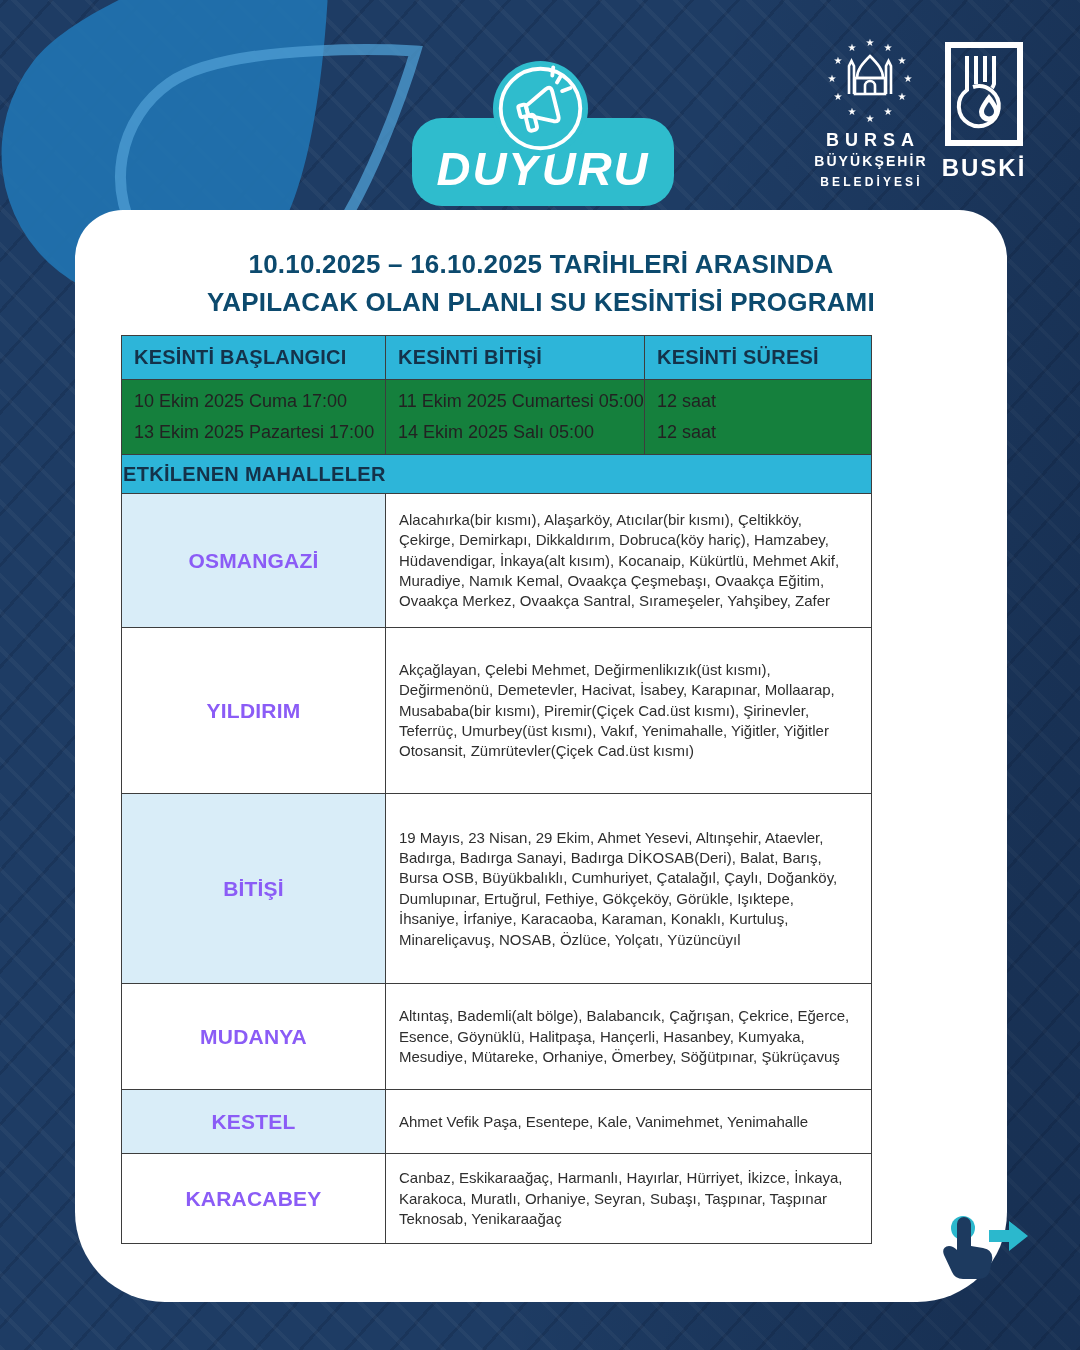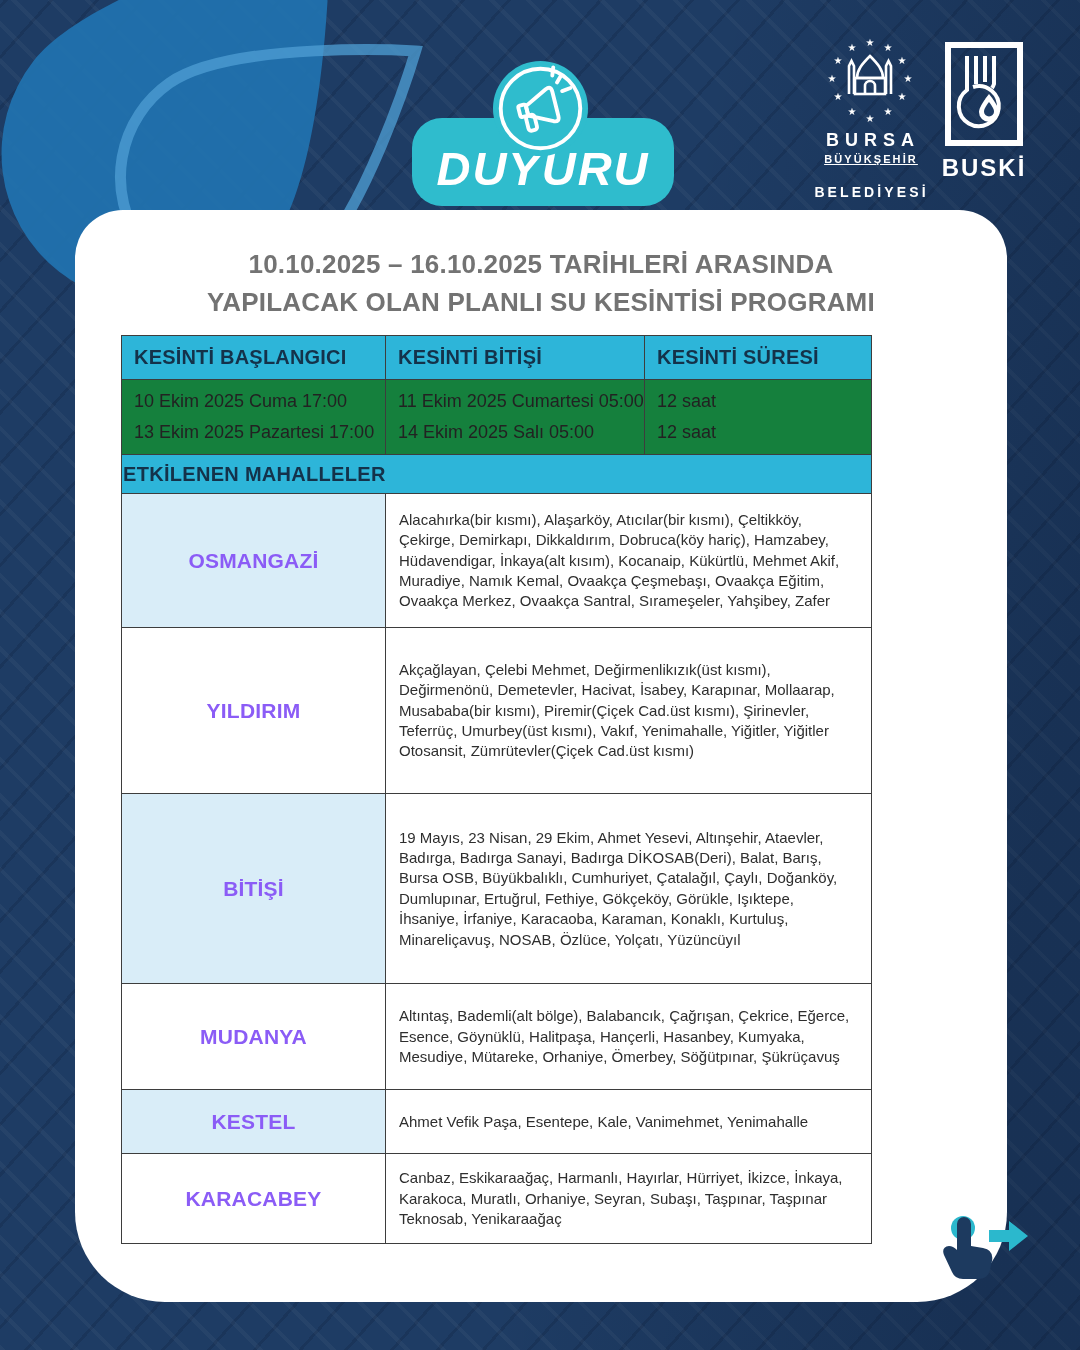--- a/index.html
+++ b/index.html
@@ -11,37 +11,37 @@
       repeating-linear-gradient(45deg, rgba(255,255,255,.035) 0 4px, rgba(255,255,255,0) 4px 26px),
       repeating-linear-gradient(-48deg, rgba(6,16,38,.16) 0 3px, rgba(6,16,38,0) 3px 34px),
       #1e3c64;
   }
   
   .drop-decor{position:absolute;left:-40px;top:-70px;width:520px;height:430px;pointer-events:none;}
   
   .bursa-logo{position:absolute;left:806px;top:36px;width:128px;text-align:center;color:#fff;}
   .bursa-crest{display:block;margin:0 auto;}
   .bursa-l1{font-size:18px;font-weight:bold;letter-spacing:6px;margin-top:2px;padding-left:6px;}
-  .bursa-l2{font-size:11px;font-weight:bold;letter-spacing:2.1px;margin-top:2px;padding-left:2px;text-decoration:underline;}
-  .bursa-l3{font-size:14px;font-weight:bold;letter-spacing:3.1px;margin-top:19px;padding-left:3px;}
+  .bursa-l2{font-size:14px;font-weight:bold;letter-spacing:2.1px;margin-top:2px;padding-left:2px;}
+  .bursa-l3{font-size:12px;font-weight:bold;letter-spacing:3.1px;margin-top:6px;padding-left:3px;}
   .buski-logo{position:absolute;left:938px;top:42px;width:92px;text-align:center;color:#fff;}
   .buski-label{font-size:24px;font-weight:bold;letter-spacing:2px;margin-top:4px;}
   
   .megacircle{position:absolute;left:492px;top:60px;width:97px;height:97px;z-index:3;}
   .duyuru-badge{
     position:absolute;left:412px;top:118px;width:262px;height:88px;z-index:2;
     background:#2fbccd;border-radius:30px;display:flex;align-items:flex-end;justify-content:center;
   }
   .duyuru-badge span{color:#fff;font-weight:bold;font-size:47px;letter-spacing:2px;line-height:1;padding-bottom:14px;font-style:italic;}
   
   .card{
     position:absolute;left:75px;top:210px;width:932px;height:1092px;background:#fff;
     border-radius:48px 48px 90px 90px;
   }
-  .title{margin:36px 40px 0 40px;text-align:center;color:#737373;font-weight:bold;
+  .title{margin:36px 40px 0 40px;text-align:center;color:#0c4a6e;font-weight:bold;
     font-size:26px;line-height:1.45;letter-spacing:.2px;}
   .title div{white-space:nowrap;}
   table.sched{border-collapse:collapse;margin:14px 0 0 46px;width:750px;table-layout:fixed;}
   table.sched td{border:1.6px solid #3d3d3d;vertical-align:middle;}
   .col1{width:264px;} .col2{width:259px;} .col3{width:227px;}
   td.hdr{background:#2db5d9;color:#14324a;font-weight:bold;font-size:20px;
     padding:9px 12px;letter-spacing:.2px;height:25px;}
   td.dates{background:#15803d;color:#222;font-size:18px;padding:6px 12px;height:58px;}
   td.dates div{line-height:31px;white-space:nowrap;}
   td.band{background:#2db5d9;color:#14324a;font-weight:bold;font-size:20px;

